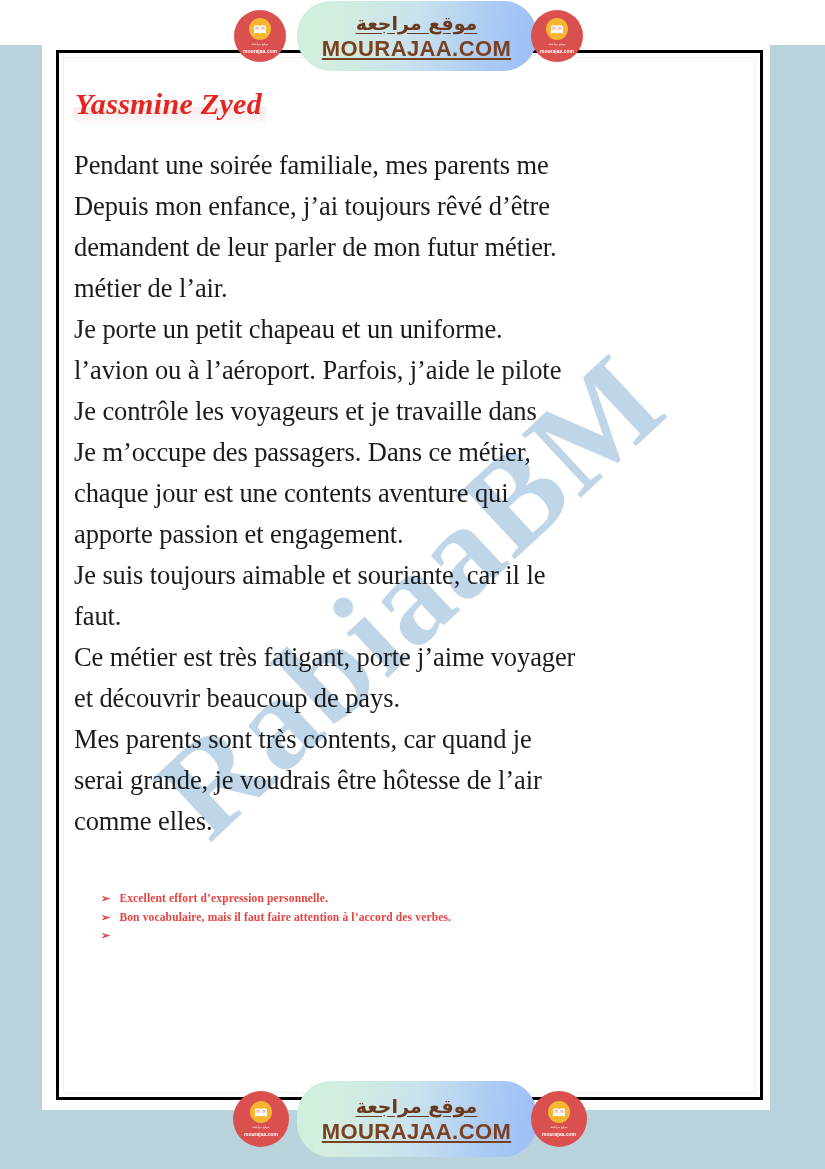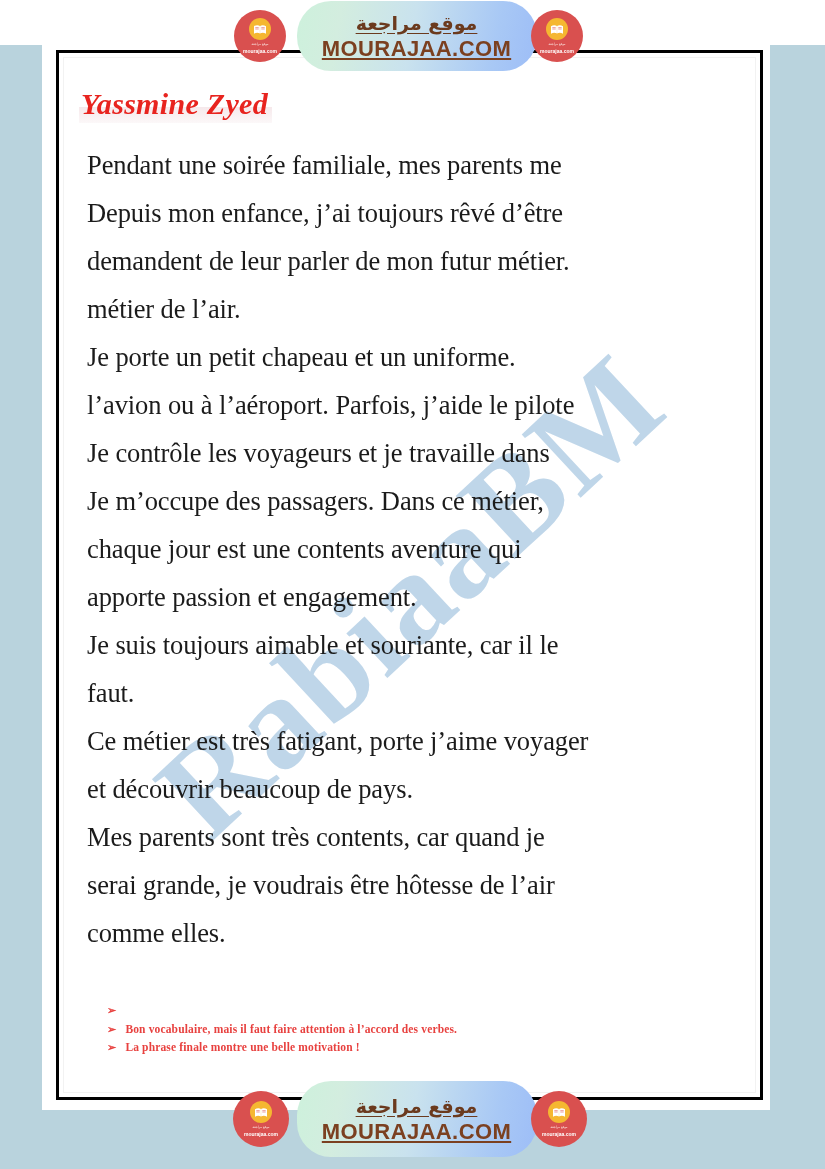--- a/index.html
+++ b/index.html
@@ -60,21 +60,21 @@
     white-space: nowrap;
     pointer-events: none;
     user-select: none;
     z-index: 2;
   }
 
   
   #doc-content {
     position: relative;
     z-index: 3;
-    padding: 34px 28px 0 20px;
+    padding: 34px 28px 0 14px;
   }
 
   #student-name {
     font-family: "Liberation Serif", serif;
     font-size: 30px;
     font-weight: 700;
     font-style: italic;
     color: #e8241f;
     display: inline-block;
     background: linear-gradient(to bottom, rgba(255,255,255,0) 55%, rgba(243,225,228,0.75) 55%, rgba(247,237,239,0.4) 100%);
@@ -85,21 +85,21 @@
   #essay-body {
     margin-top: 22px;
     font-family: "Liberation Serif", serif;
     font-size: 26.5px;
     line-height: 40px;
     color: #1b1b1b;
     letter-spacing: -0.1px;
   }
 
   #essay-body p {
-    margin: 8px;
+    margin: 1px;
   }
 
   
   #feedback-list {
     margin-top: 48px;
     margin-left: 28px;
     list-style: none;
   }
 
   .feedback-item {
@@ -279,28 +279,28 @@
       <p>Ce métier est très fatigant, porte j’aime voyager</p>
       <p>et découvrir beaucoup de pays.</p>
       <p>Mes parents sont très contents, car quand je</p>
       <p>serai grande, je voudrais être hôtesse de l’air</p>
       <p>comme elles.</p>
     </div>
 
     <ul id="feedback-list">
       <li class="feedback-item">
         <span class="feedback-bullet">➢</span>
+        <span>Excellent effort d’expression personnelle.</span>
       </li>
       <li class="feedback-item">
         <span class="feedback-bullet">➢</span>
         <span>Bon vocabulaire, mais il faut faire attention à l’accord des verbes.</span>
       </li>
       <li class="feedback-item">
         <span class="feedback-bullet">➢</span>
-        <span>La phrase finale montre une belle motivation !</span>
       </li>
     </ul>
 
   </div>
 </div>
 
 <div class="brand-banner" id="brand-banner-top">
   <div class="banner-inner">
 
     <div class="brand-logo logo-left">

